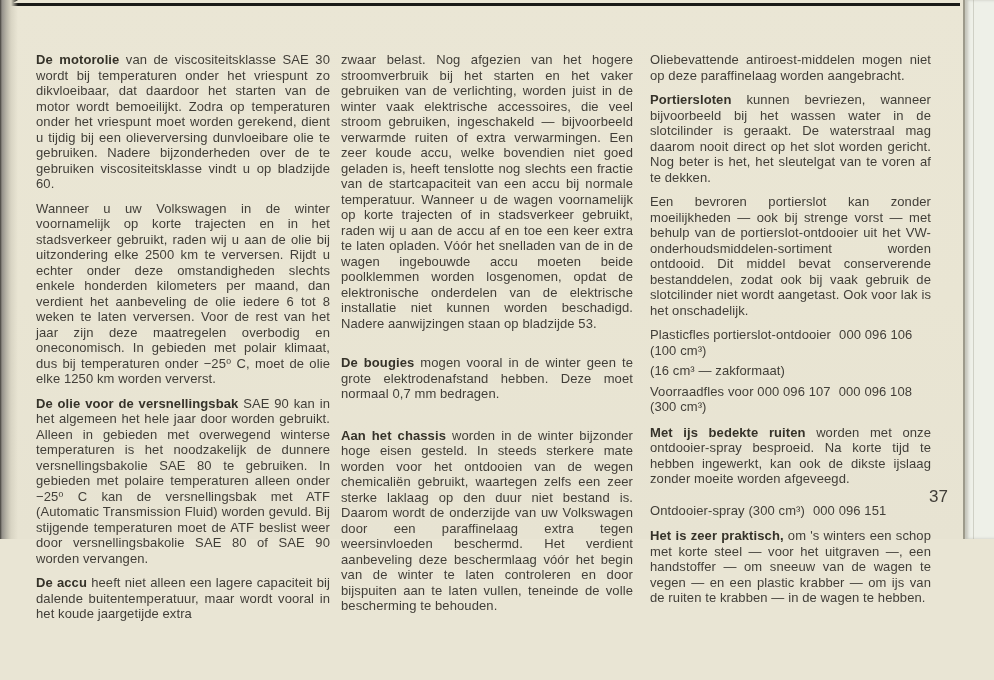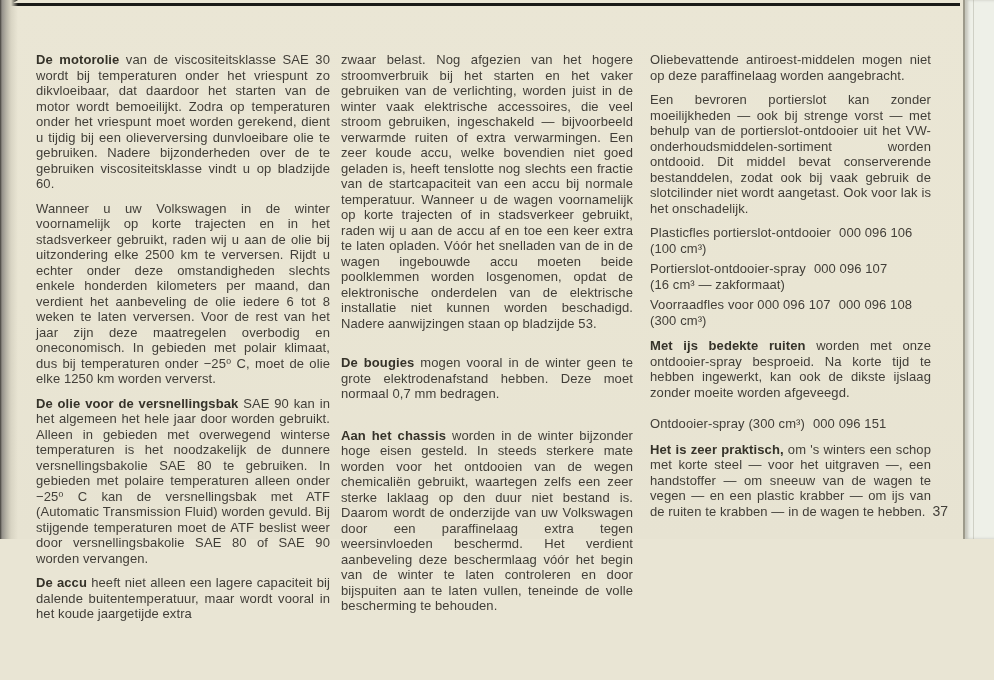--- a/index.html
+++ b/index.html
@@ -50,22 +50,22 @@
   #col3 { left: 650px; width: 281px; }
   .col p { margin: 0 0 9px 0; }
   .col b { color: #353229; }
   .gap24 { margin-top: 24px !important; }
   .gap26 { margin-top: 26px !important; }
   .prod { margin: 0 0 5px 0; }
   .prod .row, .flexrow { display: flex; }
   .prod .row .code, .flexrow .code { white-space: nowrap; padding-left: 8px; }
   .spray-line { margin: 16px 0 10px 0; }
   .pagenum {
-    position: absolute; right: 46px; bottom: 20px;
-    font-size: 14px; color: #413e38;
+    position: absolute; right: 46px; bottom: 32px;
+    font-size: 17px; color: #413e38;
   }
 </style>
 </head>
 <body>
 
 <div class="scan">
 
   <div class="corner-tl"></div>
   <div class="edge-top"></div>
   <div class="edge-left"></div>
@@ -81,34 +81,31 @@
   </div>
 
   <div class="col" id="col2">
     <p><span>zwaar belast. Nog afgezien van het hogere stroomverbruik bij het starten en het vaker gebruiken van de verlichting, worden juist in de winter vaak elektrische accessoires, die veel stroom gebruiken, ingeschakeld — bijvoorbeeld verwarmde ruiten of extra verwarmingen. Een zeer koude accu, welke bovendien niet goed geladen is, heeft tenslotte nog slechts een fractie van de startcapaciteit van een accu bij normale temperatuur. Wanneer u de wagen voornamelijk op korte trajecten of in stadsverkeer gebruikt, raden wij u aan de accu af en toe een keer extra te laten opladen. Vóór het snelladen van de in de wagen ingebouwde accu moeten beide poolklemmen worden losgenomen, opdat de elektronische onderdelen van de elektrische installatie niet kunnen worden beschadigd. Nadere aanwijzingen staan op bladzijde 53.</span></p>
     <p class="gap24"><b>De bougies</b><span> mogen vooral in de winter geen te grote elektrodenafstand hebben. Deze moet normaal 0,7 mm bedragen.</span></p>
     <p class="gap26"><b>Aan het chassis</b><span> worden in de winter bijzonder hoge eisen gesteld. In steeds sterkere mate worden voor het ontdooien van de wegen chemicaliën gebruikt, waartegen zelfs een zeer sterke laklaag op den duur niet bestand is. Daarom wordt de onderzijde van uw Volkswagen door een paraffinelaag extra tegen weersinvloeden beschermd. Het verdient aanbeveling deze beschermlaag vóór het begin van de winter te laten controleren en door bijspuiten aan te laten vullen, teneinde de volle bescherming te behouden.</span></p>
   </div>
 
   <div class="col" id="col3">
     <p><span>Oliebevattende antiroest-middelen mogen niet op deze paraffinelaag worden aangebracht.</span></p>
+    <p><b>Portiersloten</b><span> kunnen bevriezen, wanneer bijvoorbeeld bij het wassen water in de slotcilinder is geraakt. De waterstraal mag daarom nooit direct op het slot worden gericht. Nog beter is het, het sleutelgat van te voren af te dekken.</span></p>
     <p><span>Een bevroren portierslot kan zonder moeilijkheden — ook bij strenge vorst — met behulp van de portierslot-ontdooier uit het VW-onderhoudsmiddelen-sortiment worden ontdooid. Dit middel bevat conserverende bestanddelen, zodat ook bij vaak gebruik de slotcilinder niet wordt aangetast. Ook voor lak is het onschadelijk.</span></p>
 
     <div class="prod">
       <div class="row">
         <span>Plasticfles portierslot-ontdooier</span>
         <span class="code">000 096 106</span>
       </div>
       <div>(100 cm³)</div>
     </div>
     <div class="prod">
-      <div class="row">
-        <span>Portierslot-ontdooier-spray</span>
-        <span class="code">000 096 107</span>
-      </div>
       <div>(16 cm³ — zakformaat)</div>
     </div>
     <div class="prod">
       <div class="row">
         <span>Voorraadfles voor 000 096 107</span>
         <span class="code">000 096 108</span>
       </div>
       <div>(300 cm³)</div>
     </div>
 

